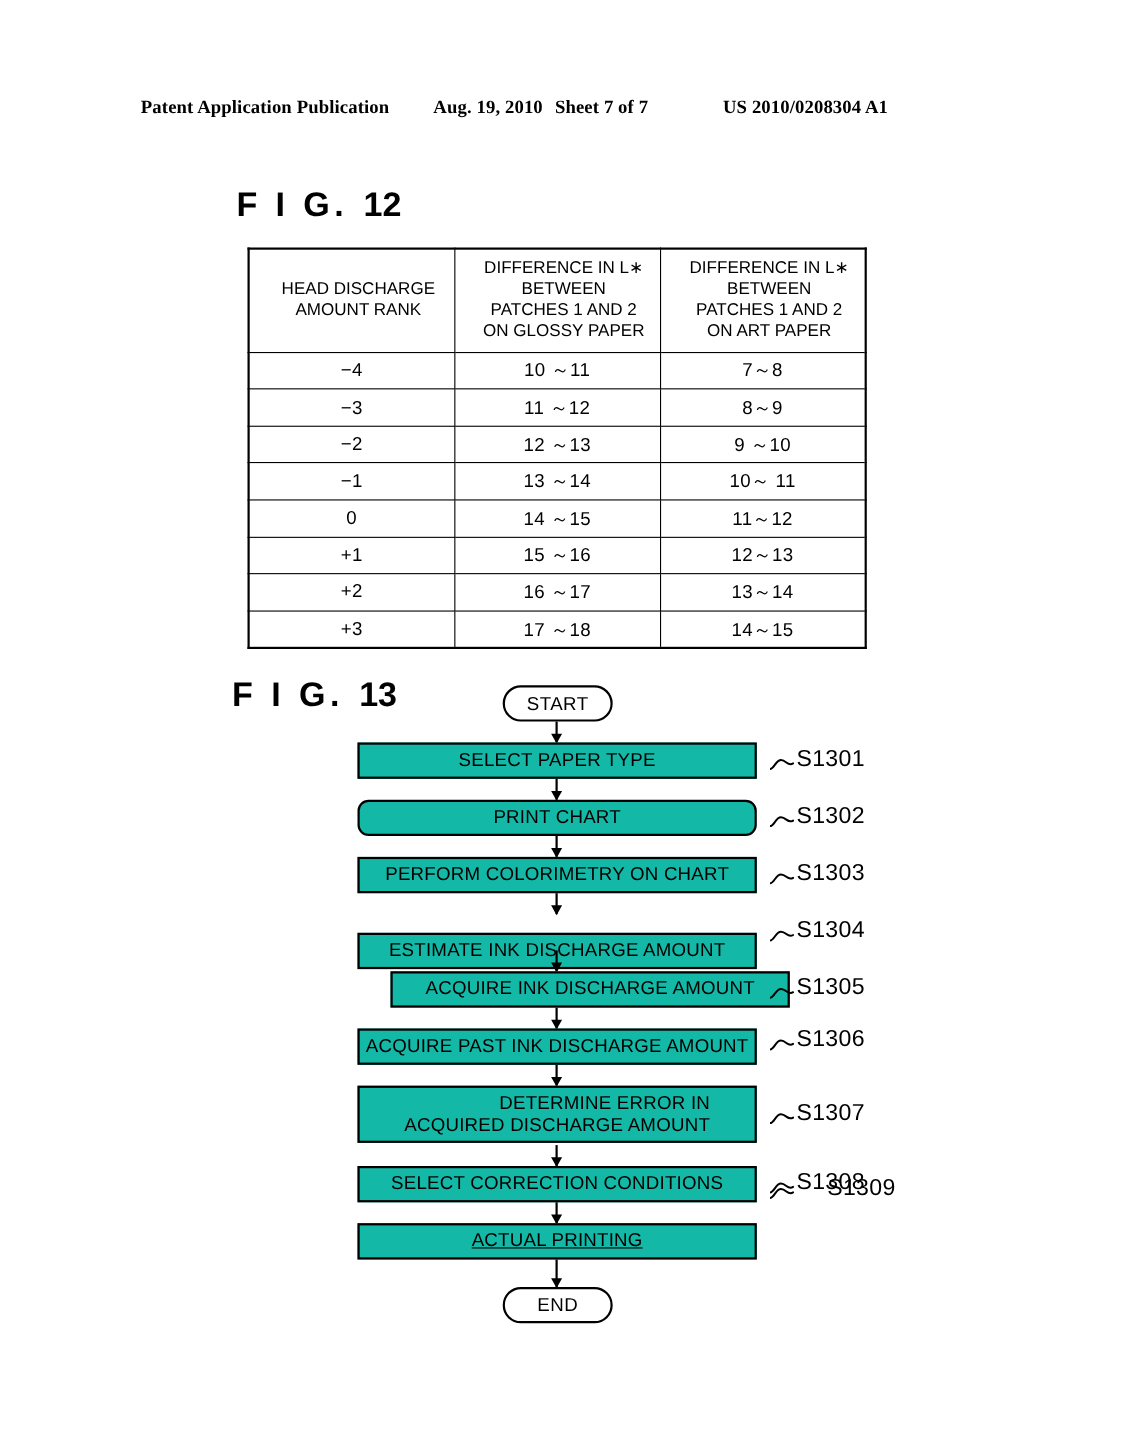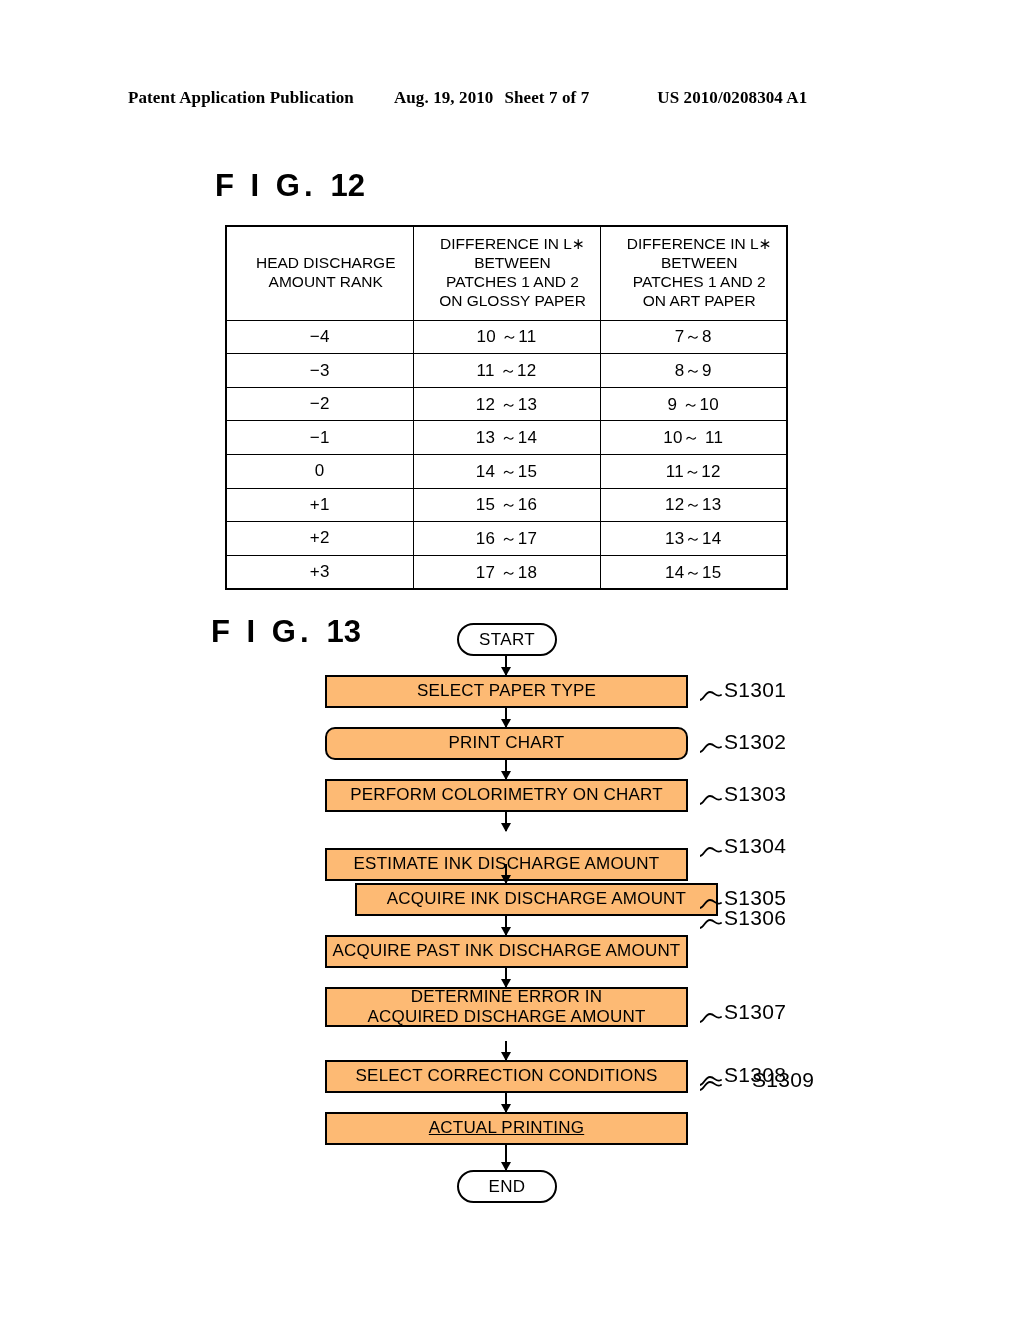--- a/index.html
+++ b/index.html
@@ -107,32 +107,32 @@
     letter-spacing: 0.4px;
   }
   #node-start { top: 623px; }
   #node-end { top: 1170px; }
 
   .proc {
     position: absolute;
     left: 325px;
     width: 363px;
     border: 2.5px solid #000;
-    background: #fdba74;
+    background: #14b8a6;
     box-sizing: border-box;
     display: flex;
     align-items: center;
     justify-content: center;
-    text-align: center;
+    text-align: right;
     font-size: 17px;
     line-height: 1.2;
     letter-spacing: 0.2px;
   }
   .proc.one-line { height: 33px; }
-  .proc.two-line { height: 40px; }
+  .proc.two-line { height: 52px; }
 
   .step-tag {
     position: absolute;
     left: 700px;
     font-size: 21px;
     letter-spacing: 0.3px;
     white-space: nowrap;
     display: flex;
     align-items: center;
   }
@@ -306,21 +306,21 @@
     <div class="step-tag" style="top: 885.5px;">
       <span class="squiggle"><svg width="22" height="14" viewBox="0 0 22 14">
           <path d="M0 11 C4 11, 5 3, 10 3 C15 3, 16 9, 21 6" fill="none" stroke="#000" stroke-width="1.8" stroke-linecap="round"></path>
         </svg></span>
       <span class="tag-text">S1305</span>
     </div>
     <div class="arrow" style="top: 916px; height: 19px;"></div>
     <div class="proc one-line" style="top: 935px;">
       <span>ACQUIRE PAST INK DISCHARGE AMOUNT</span>
     </div>
-    <div class="step-tag" style="top: 906px; justify-content: space-between;">
+    <div class="step-tag" style="top: 933px; justify-content: space-between;">
       <span class="squiggle"><svg width="22" height="14" viewBox="0 0 22 14">
           <path d="M0 11 C4 11, 5 3, 10 3 C15 3, 16 9, 21 6" fill="none" stroke="#000" stroke-width="1.8" stroke-linecap="round"></path>
         </svg></span>
       <span class="tag-text">S1306</span>
     </div>
     <div class="arrow" style="top: 968px; height: 19px;"></div>
     <div class="proc two-line" style="top: 987px;">
       <div>
         <div>DETERMINE ERROR IN</div>
         <div>ACQUIRED DISCHARGE AMOUNT</div>

